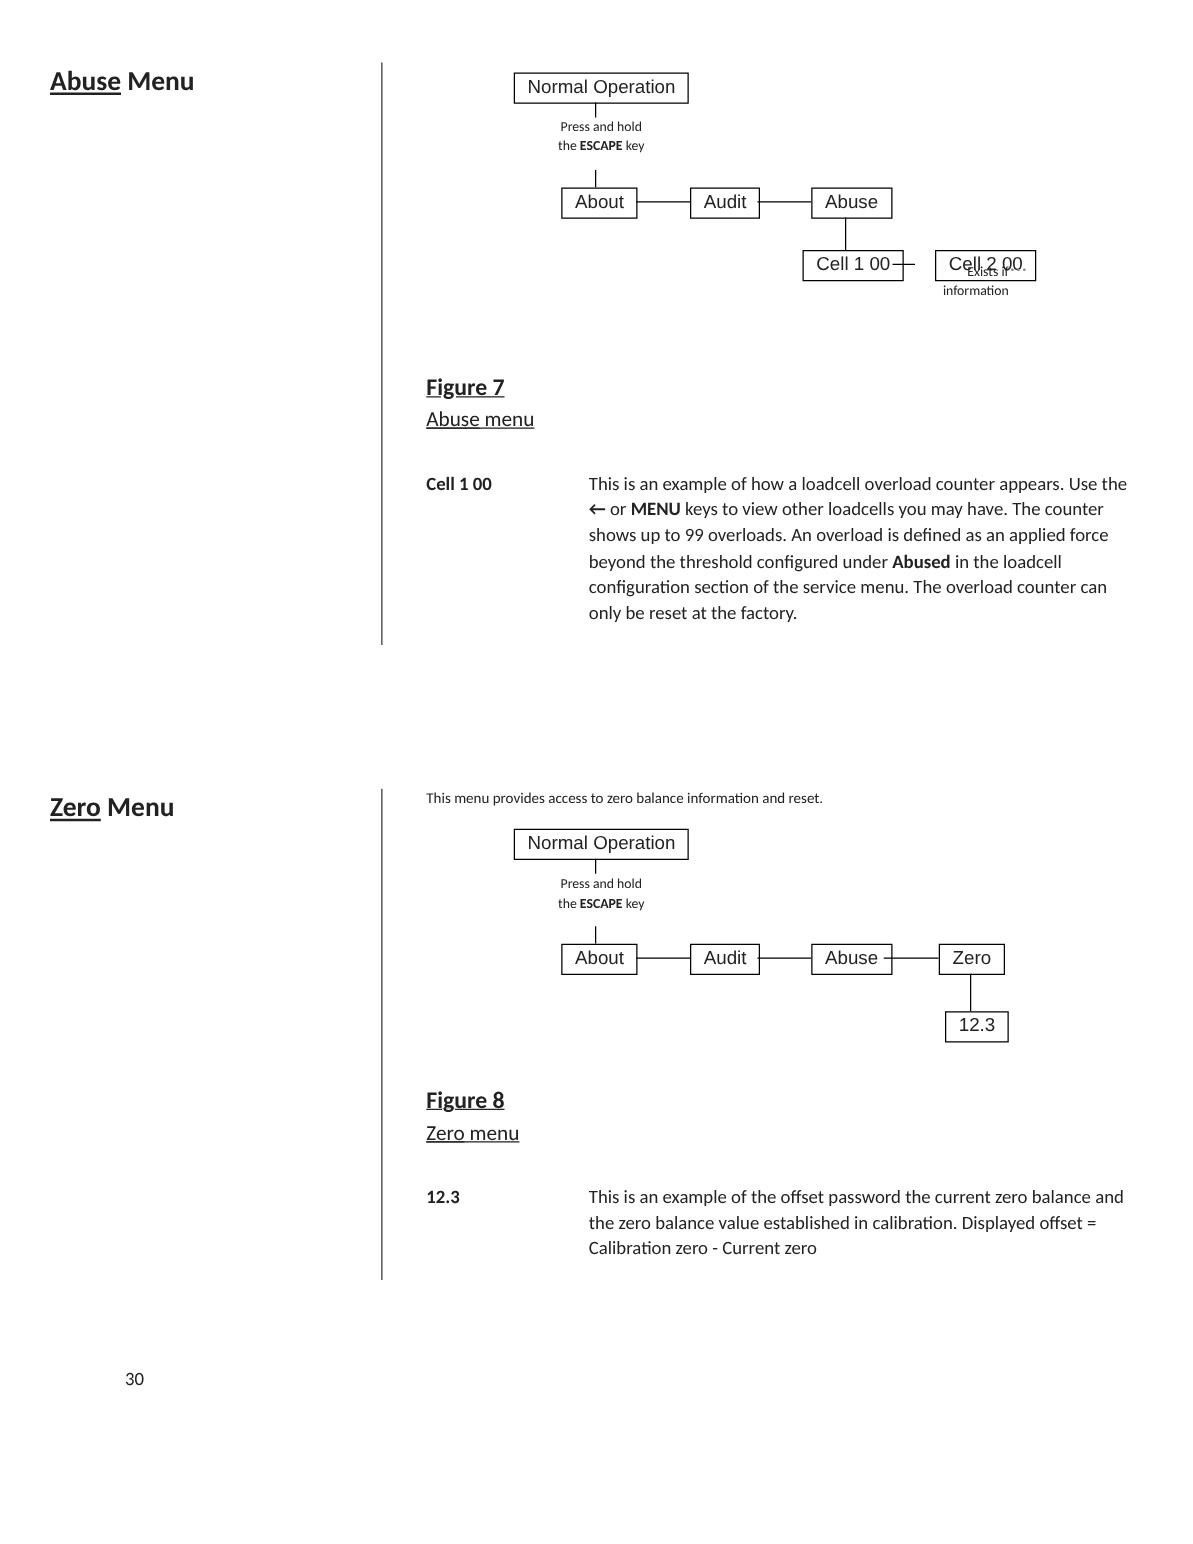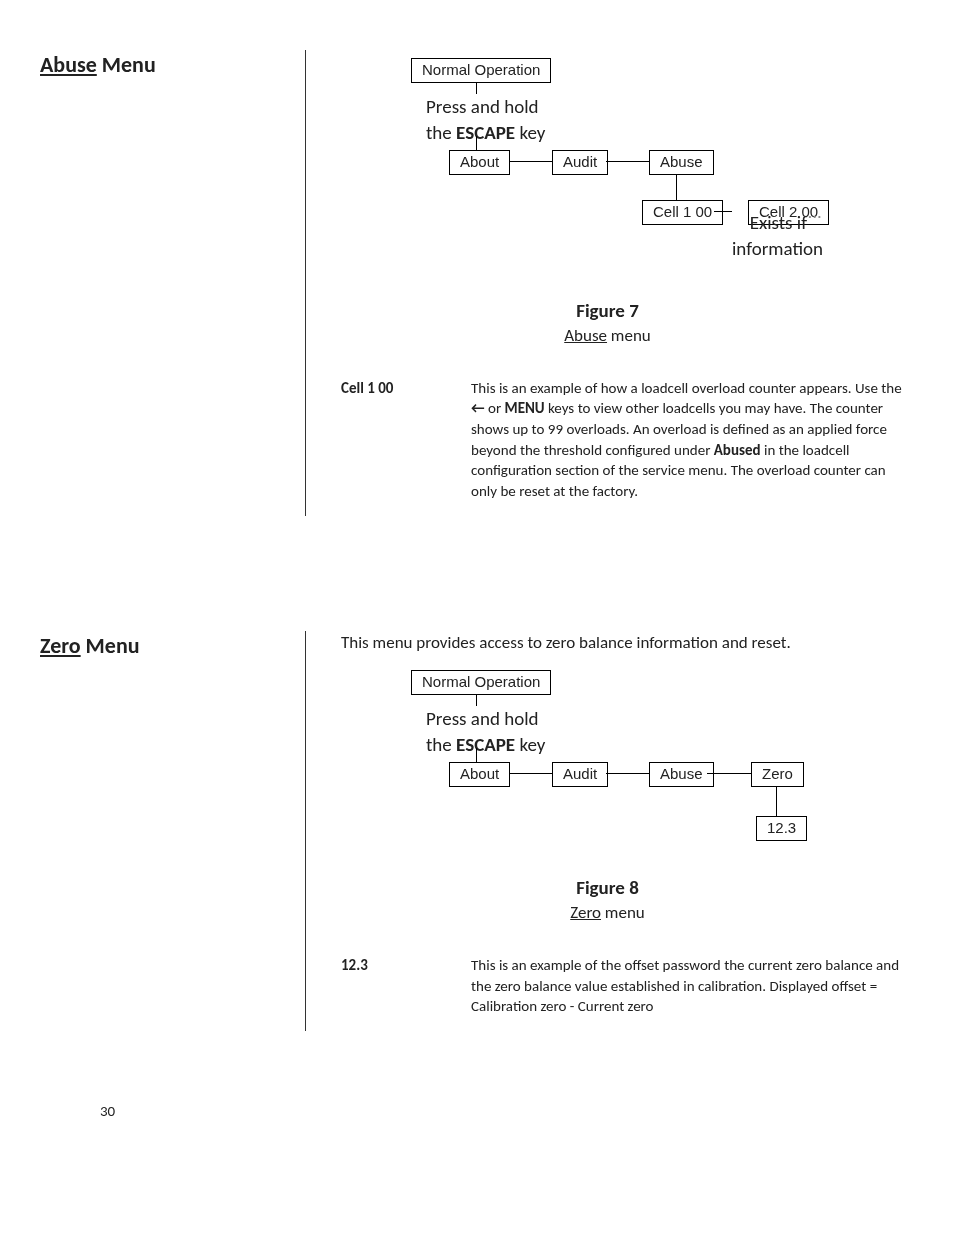--- a/index.html
+++ b/index.html
@@ -28,27 +28,27 @@
     border: 1px solid #000;
     background: #fff;
     padding: 1px 10px;
     font-family: "Gill Sans", "Gill Sans MT", sans-serif;
     font-size: 15px;
     text-align: left;
     white-space: nowrap;
   }
   .nodetext {
     position: absolute;
-    font-size: 19px;
+    font-size: 11px;
     text-align: center;
     white-space: nowrap;
   }
   .connector { position: absolute; background: #000; }
   .dots { position: absolute; color: #888; font-size: 15px; letter-spacing: 1px; top: 0; }
-  .figcap { text-align: center; margin: 0 40px 30px 0; }
+  .figcap { text-align: left; margin: 0 40px 30px 0; text-decoration: underline; }
   .figcap .fignum { font-weight: 700; font-size: 19px; }
   .figcap .figtitle { font-size: 17px; }
   .figcap .figtitle .u { text-decoration: underline; }
   .defrow { display: flex; margin-top: 4px; }
   .defterm { width: 130px; font-weight: 700; font-size: 15px; flex-shrink: 0; }
   .defbody { flex: 1; font-size: 15px; }
   .defbody p { margin: 0 0 14px 0; }
   .arrow { font-weight: 700; }
   .gap { height: 115px; }
   .pagenum { margin-top: 70px; margin-left: 60px; font-size: 15px; }
@@ -112,21 +112,21 @@
 <div class="gap"></div>
 
 <div class="row">
   <div class="lcol">
     <h2 class="section-heading">
       <span class="underline">Zero</span><span> Menu</span>
     </h2>
   </div>
 
   <div class="rcol">
-    <p style="margin:0 0 16px 0; font-size:17px;">This menu provides access to zero balance information and reset.</p>
+    <p style="margin:0 0 16px 0; font-size:12px;">This menu provides access to zero balance information and reset.</p>
 
     <div class="diagram" style="height:195px;">
       <div class="nodebox" style="left:30px; top:0;">Normal Operation</div>
       <div class="connector" style="left:95px; top:24px; width:1px; height:12px;"></div>
       <div class="nodetext" style="left:45px; top:36px; width:110px;">
         <span>Press and hold</span><br>
         <span>the </span><b>ESCAPE</b><span> key</span>
       </div>
       <div class="connector" style="left:95px; top:78px; width:1px; height:14px;"></div>
       <div class="nodebox" style="left:68px; top:92px;">About</div>

